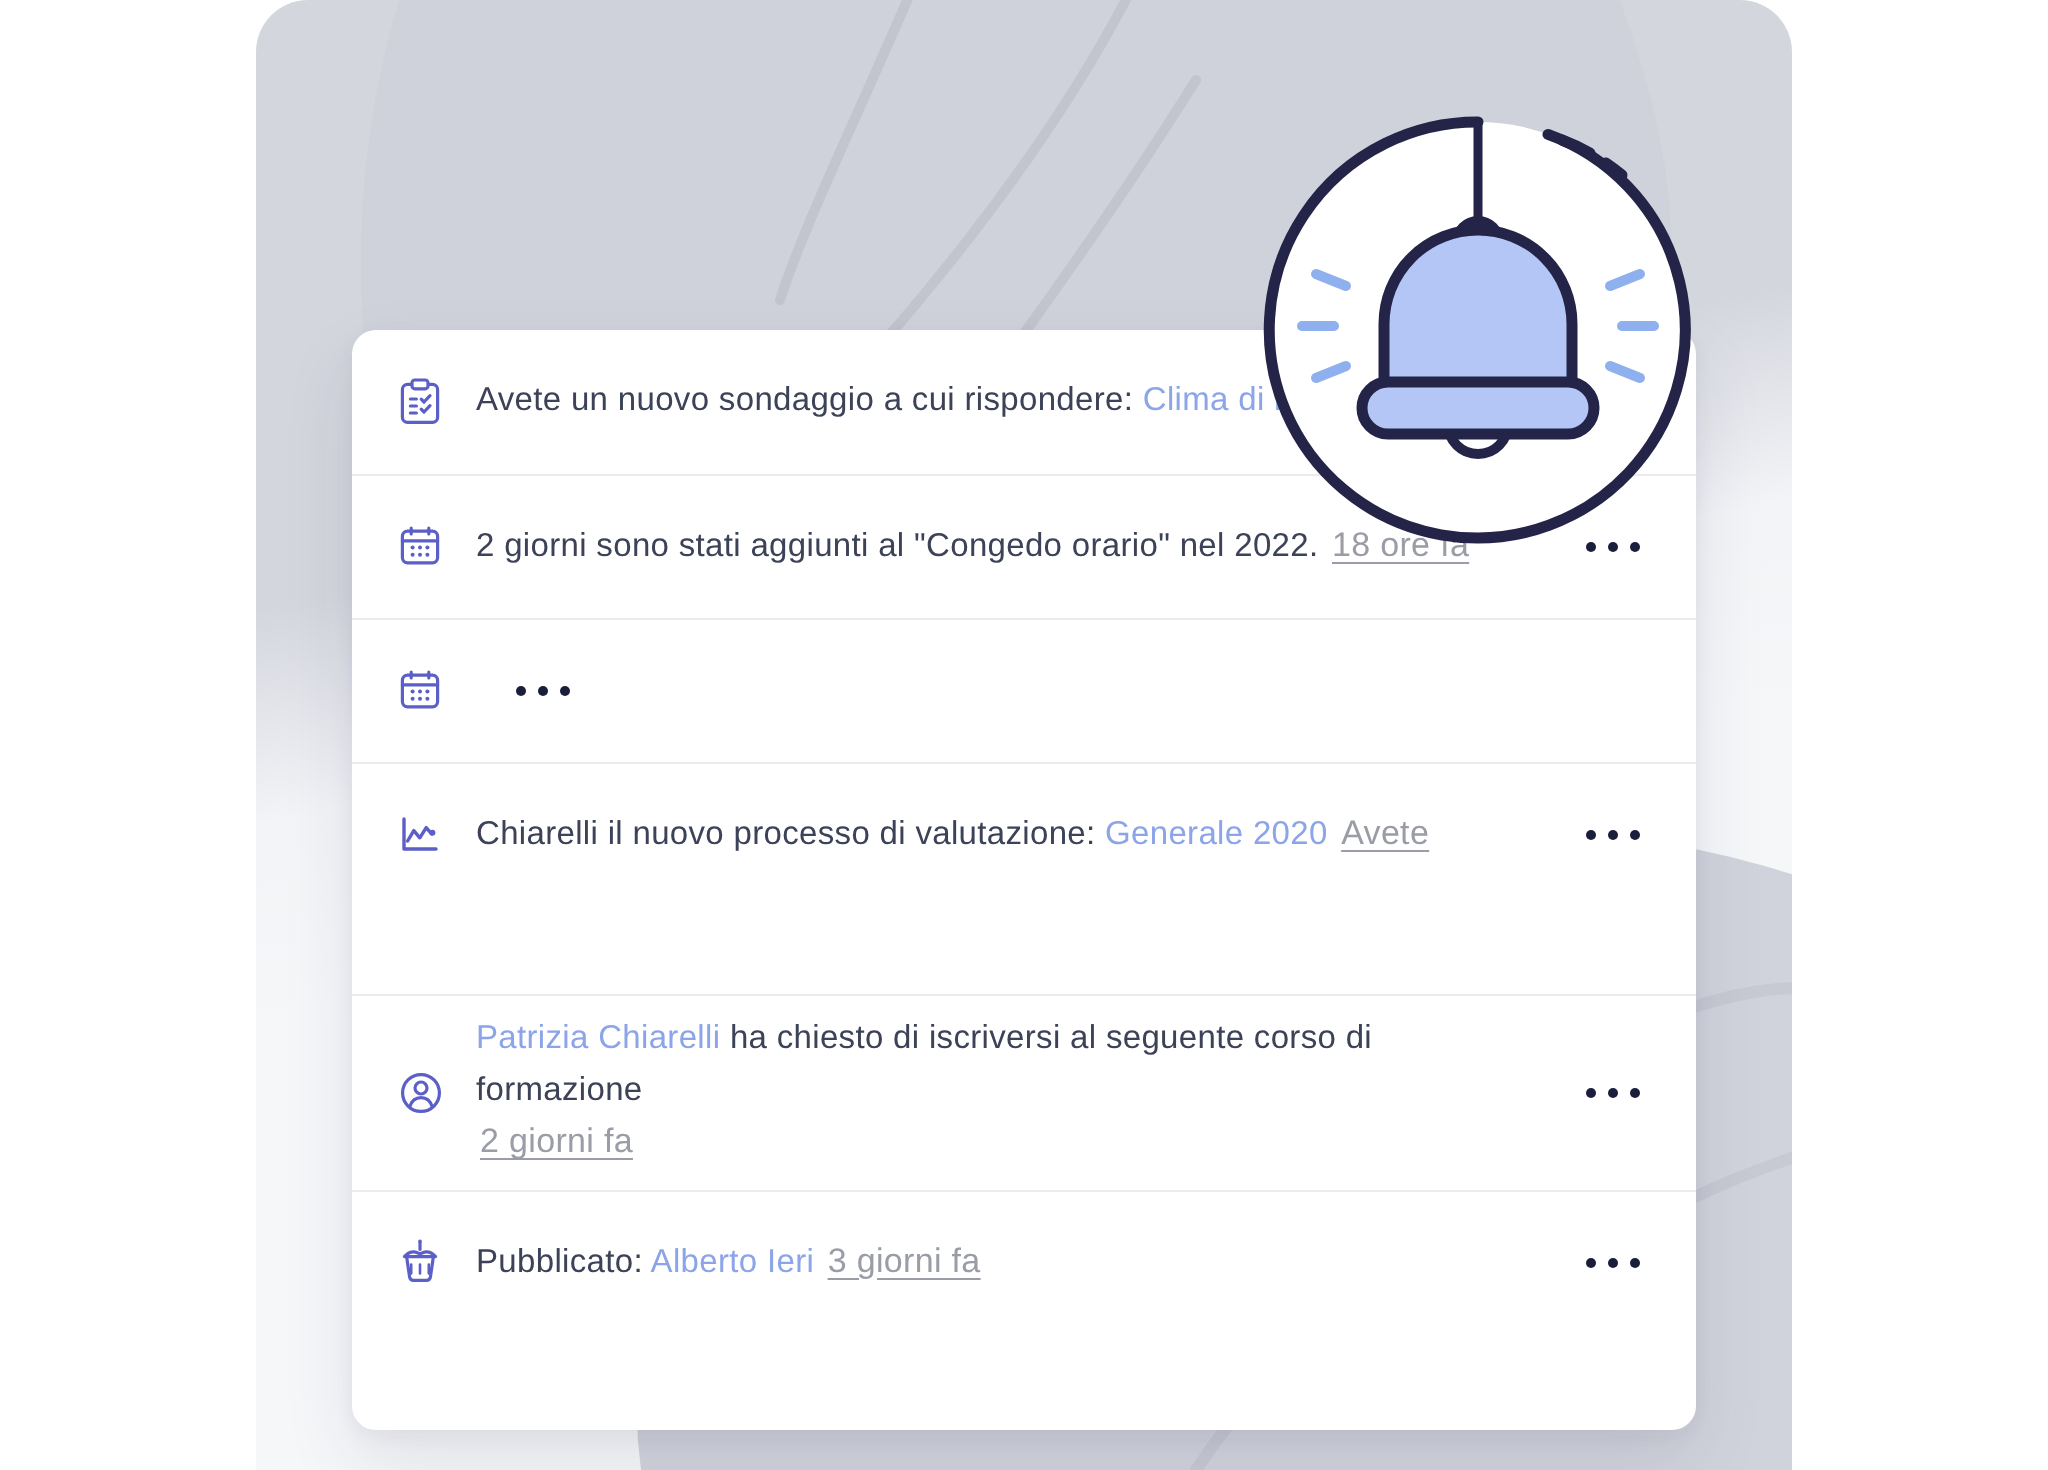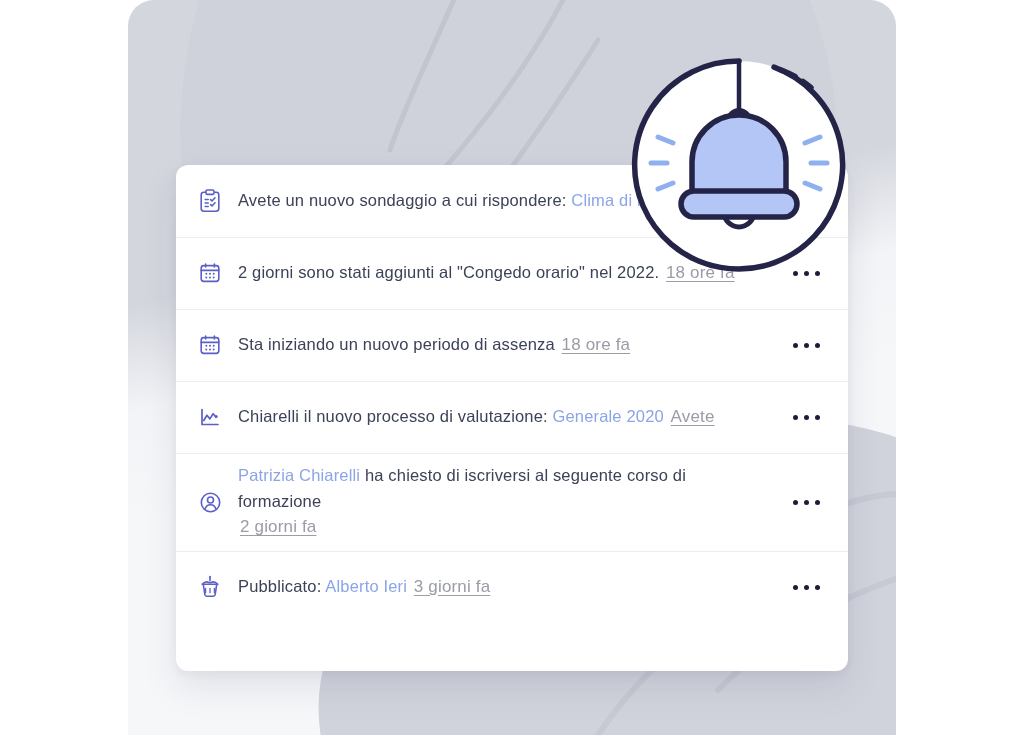--- a/index.html
+++ b/index.html
@@ -85,21 +85,21 @@
     overflow: hidden;
   }
 
   .row {
     position: relative;
     display: flex;
     align-items: center;
     padding: 0 26px 0 22px;
     min-height: 72px;
   }
-  .row.tall { min-height: 98px; }
+  .row.tall { min-height: 98px; margin-top: 44px; }
 
   .row + .row::before {
     content: "";
     position: absolute;
     left: 0;
     right: 0;
     top: 0;
     height: 1px;
     background: #ebecf0;
   }
@@ -246,26 +246,20 @@
           <g fill="#5b5fc7" stroke="none">
             <circle cx="7.3" cy="11.8" r="1"></circle>
               <circle cx="11" cy="11.8" r="1"></circle>
               <circle cx="14.7" cy="11.8" r="1"></circle>
             <circle cx="7.3" cy="15.4" r="1"></circle>
               <circle cx="11" cy="15.4" r="1"></circle>
               <circle cx="14.7" cy="15.4" r="1"></circle>
           </g>
         </svg>
       </span>
-      <div class="row-body">
-        <span class="line">
-          <span>Sta iniziando un nuovo periodo di assenza</span>
-          <span class="ts">18 ore fa</span>
-        </span>
-      </div>
       <span class="dots">
           <i></i>
           <i></i>
           <i></i>
         </span>
     </div>
 
     <div class="row">
       <span class="row-icon">
         <svg width="22" height="22" viewBox="0 0 22 22" fill="none" stroke="#5b5fc7" stroke-width="1.7" stroke-linecap="round" stroke-linejoin="round">

